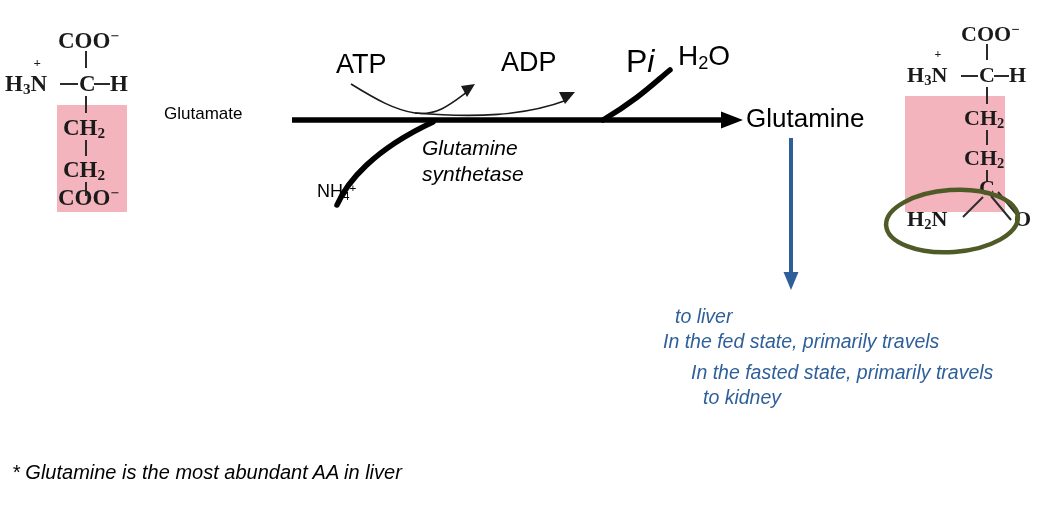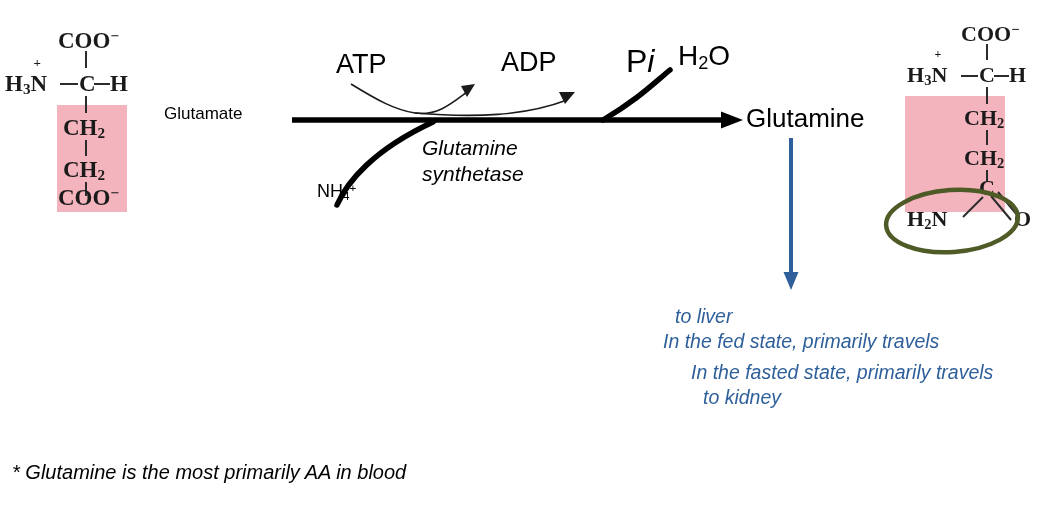--- a/index.html
+++ b/index.html
@@ -228,15 +228,15 @@
 
     <div class="abs struct" style="left:22px; top:186px; font-size:22px;">
       <span>H</span><sub>2</sub><span>N</span>
     </div>
 
     <svg class="abs" width="140" height="70" viewBox="0 0 140 70" style="left:-3px; top:164px;">
       <ellipse cx="70" cy="35" rx="66" ry="31" fill="none" stroke="#4F5B26" stroke-width="4.5" transform="rotate(-4 70 35)"></ellipse>
     </svg>
   </div>
 
-  <div class="abs footnote" style="left:12px; top:461px;">* Glutamine is the most primarily AA in blood</div>
+  <div class="abs footnote" style="left:12px; top:461px;">* Glutamine is the most abundant AA in liver</div>
 
 </div>
 
 </body></html>

